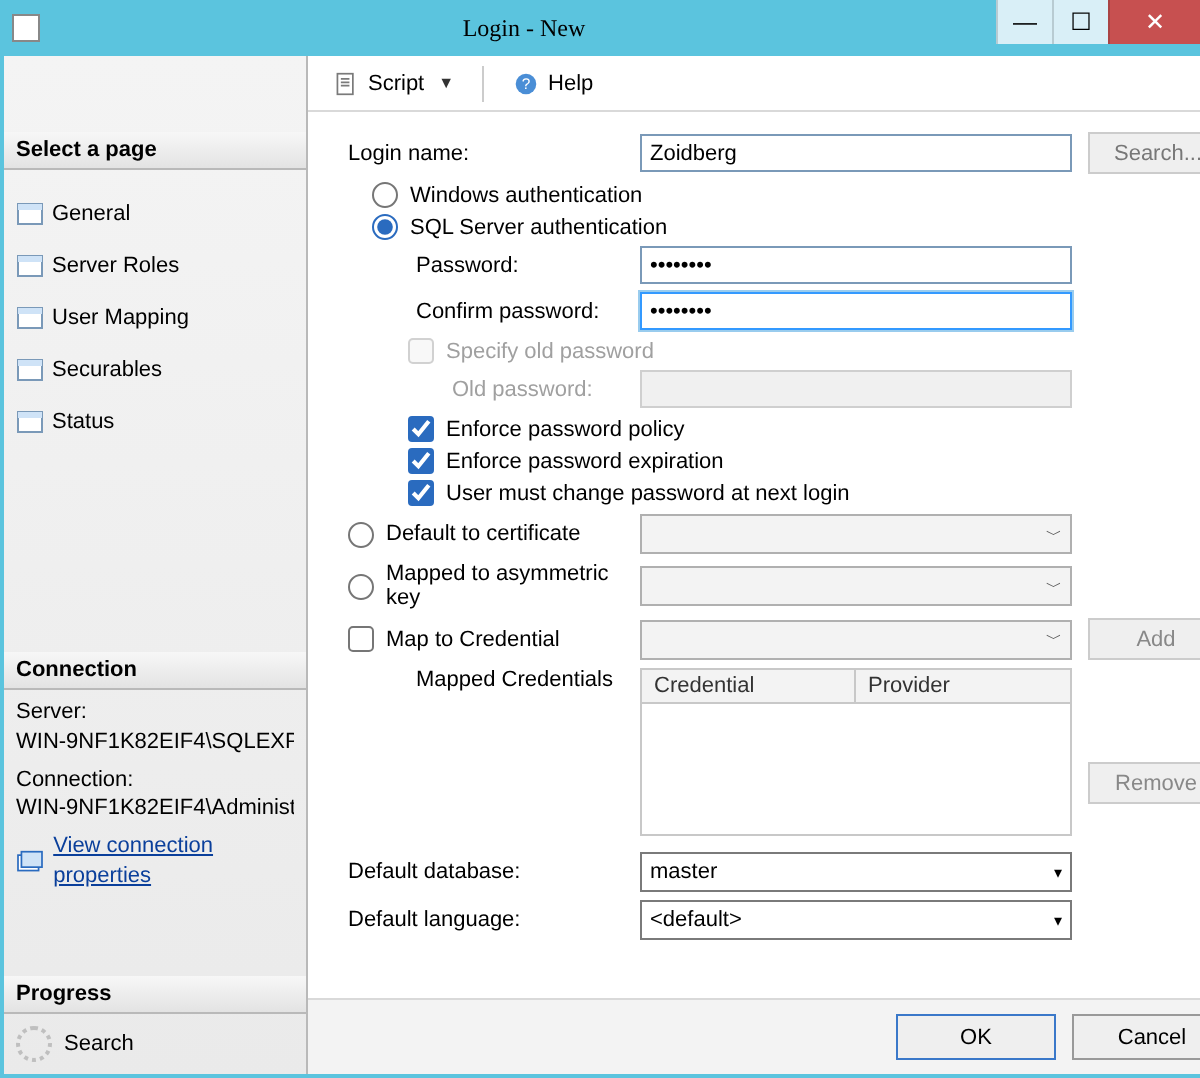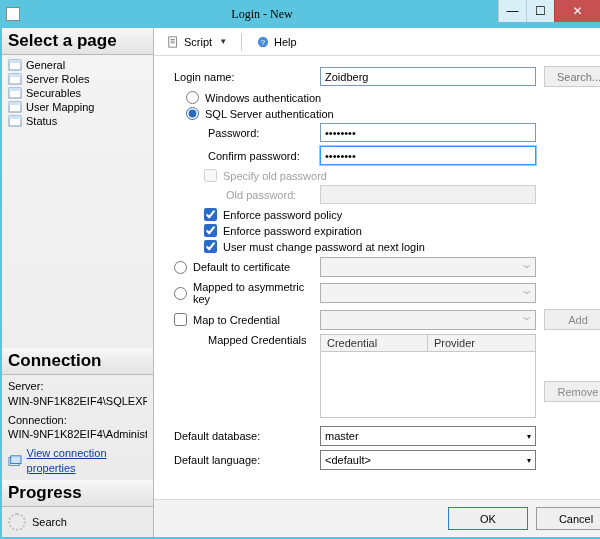--- a/index.html
+++ b/index.html
@@ -8,23 +8,23 @@
 .titlebar { height: 28px; background: #5bc4de; display: flex; align-items: center; padding: 0 0 0 6px; position: relative; }
 .titlebar .app-icon { width: 14px; height: 14px; background: #fff; border: 1px solid #888; margin-right: 6px; }
 .titlebar .title { flex: 1; text-align: center; font-size: 12px; color: #000; font-family: Liberation Serif, serif; }
 .win-buttons { display: flex; height: 100%; }
 .win-btn { width: 28px; height: 22px; display:flex; align-items:center; justify-content:center; border-left:1px solid rgba(0,0,0,.15); font-family: Arial; font-size:12px; }
 .win-btn.close { background: #c75050; color: #fff; width:46px; }
 .win-btn.min, .win-btn.max { background: #d9eff7; }
 
 .outer { display:flex; height: calc(539px - 28px); border: 2px solid #5bc4de; border-top:none; }
 .left-panel { width: 152px; background: linear-gradient(#f4f4f4,#eaeaea); border-right: 1px solid #b9b9b9; display:flex; flex-direction:column; }
-.panel-head { background: linear-gradient(#f7f7f7,#e3e3e3); border-bottom:1px solid #b9b9b9; padding: 3px 6px; font-weight: bold; font-size:17px; }
+.panel-head { background: linear-gradient(#f7f7f7,#e3e3e3); border-bottom:1px solid #b9b9b9; padding: 3px 6px; font-weight: bold; font-size:11px;margin-top:38px; }
 .panel-body { padding: 3px 2px; }
-.page-item { display:flex; gap:4px; padding: 1px 4px; cursor:default; }
+.page-item { display:flex; gap:4px; padding: 1px 4px; cursor:default;margin-top:12px; }
 .page-item.selected { color:#000; }
 .mini-icon { width:14px; height:12px; display:inline-flex; align-items:center; justify-content:center; }
 .mini-icon svg { width:14px; height:12px; }
 .flexfill { flex:1; }
 
 .conn-body { padding: 4px 6px; font-size: 11px; line-height: 1.35; }
 .conn-label { color:#000; }
 .conn-link { color: #0a3f9b; text-decoration: underline; display:inline-flex; align-items:center; gap:4px; margin-top:4px; cursor:pointer;}
 .conn-link .mini-icon { width:16px; height:14px; }
 
@@ -104,30 +104,30 @@
           </span>
         <span>Server Roles</span>
       </div>
       <div class="page-item">
         <span class="mini-icon">
             <svg viewBox="0 0 14 12">
               <rect x="1" y="1" width="12" height="10" fill="#fff" stroke="#7a99b8"></rect>
               <rect x="1" y="1" width="12" height="3" fill="#cfe3f7"></rect>
             </svg>
           </span>
+        <span>User Mapping</span>
+      </div>
+      <div class="page-item">
+        <span class="mini-icon">
+            <svg viewBox="0 0 14 12">
+              <rect x="1" y="1" width="12" height="10" fill="#fff" stroke="#7a99b8"></rect>
+              <rect x="1" y="1" width="12" height="3" fill="#cfe3f7"></rect>
+            </svg>
+          </span>
         <span>Securables</span>
-      </div>
-      <div class="page-item">
-        <span class="mini-icon">
-            <svg viewBox="0 0 14 12">
-              <rect x="1" y="1" width="12" height="10" fill="#fff" stroke="#7a99b8"></rect>
-              <rect x="1" y="1" width="12" height="3" fill="#cfe3f7"></rect>
-            </svg>
-          </span>
-        <span>User Mapping</span>
       </div>
       <div class="page-item">
         <span class="mini-icon">
             <svg viewBox="0 0 14 12">
               <rect x="1" y="1" width="12" height="10" fill="#fff" stroke="#7a99b8"></rect>
               <rect x="1" y="1" width="12" height="3" fill="#cfe3f7"></rect>
             </svg>
           </span>
         <span>Status</span>
       </div>

